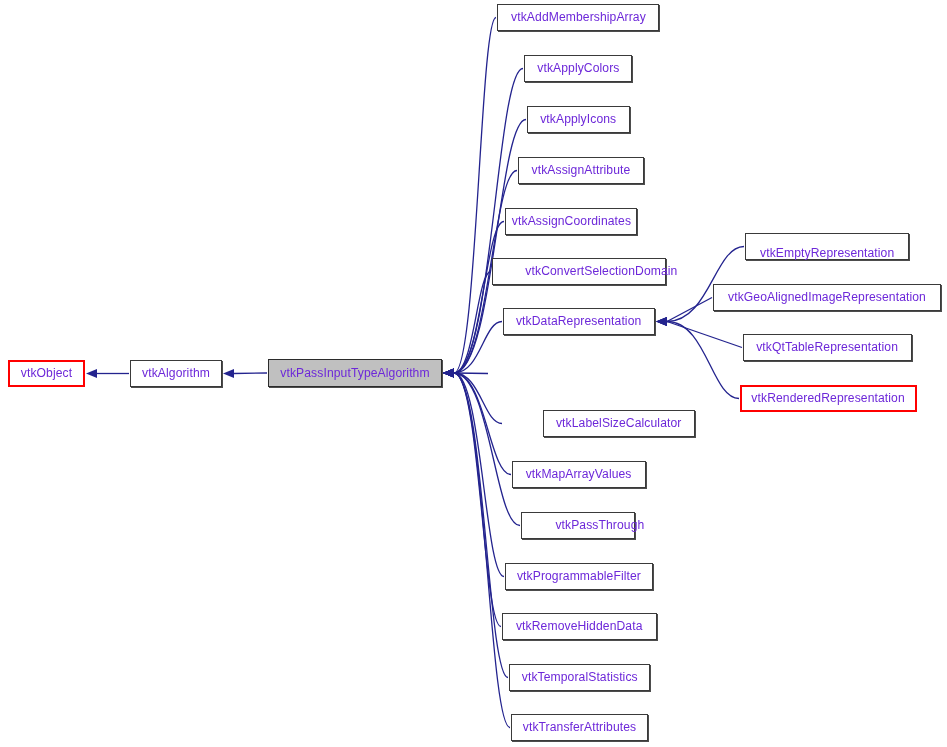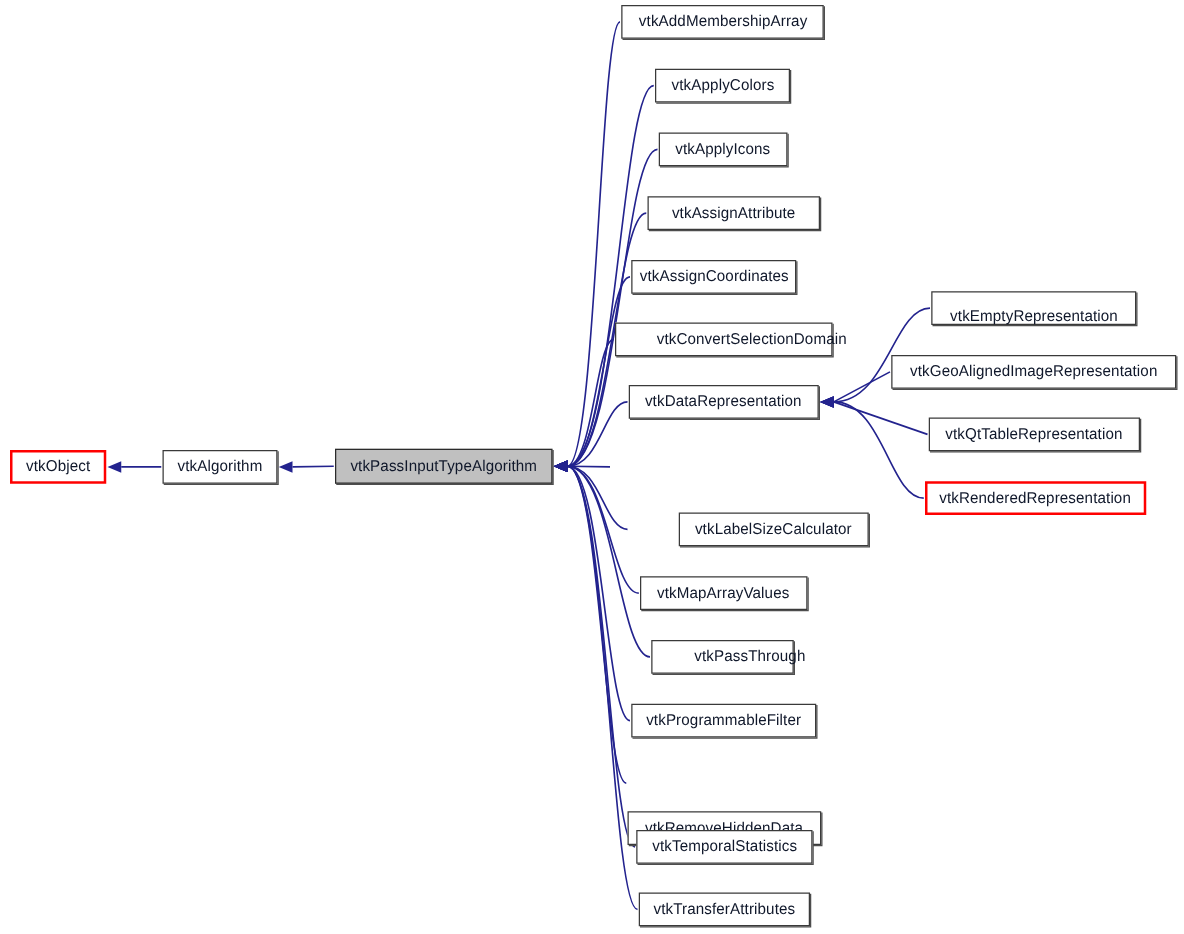--- a/index.html
+++ b/index.html
@@ -32,21 +32,21 @@
   .node {
     position: absolute;
     box-sizing: border-box;
     background: #ffffff;
     border: 1px solid #3a3a3a;
     display: flex;
     align-items: center;
     justify-content: center;
     white-space: nowrap;
     font-size: 12.5px;
-    color: #0f172a;
+    color: #6d28d9;
     letter-spacing: 0.1px;
     line-height: 1;
     box-shadow: 1px 1px 0 0 #4d4d4d;
   }
   .node.highlight {
     background: #c0c0c0;
     border-color: #2b2b2b;
   }
   .node.current {
     border: 2px solid #ff0000;
@@ -119,21 +119,21 @@
     </div>
     <div class="node" style="left: 497px; top: 4px; width: 162px; height: 27px;">
       <span class="node-label">vtkAddMembershipArray</span>
     </div>
     <div class="node" style="left: 524px; top: 55px; width: 108px; height: 27px;">
       <span class="node-label">vtkApplyColors</span>
     </div>
     <div class="node" style="left: 527px; top: 106px; width: 103px; height: 27px;">
       <span class="node-label">vtkApplyIcons</span>
     </div>
-    <div class="node" style="left: 518px; top: 157px; width: 138px; height: 27px;">
+    <div class="node" style="left: 518px; top: 157px; width: 126px; height: 27px;">
       <span class="node-label">vtkAssignAttribute</span>
     </div>
     <div class="node" style="left: 505px; top: 208px; width: 132px; height: 27px;">
       <span class="node-label">vtkAssignCoordinates</span>
     </div>
     <div class="node" style="left: 492px; top: 258px; width: 174px; height: 27px; padding-left: 44px;">
       <span class="node-label">vtkConvertSelectionDomain</span>
     </div>
     <div class="node" style="left: 503px; top: 308px; width: 152px; height: 27px;">
       <span class="node-label">vtkDataRepresentation</span>
@@ -143,21 +143,21 @@
     </div>
     <div class="node" style="left: 512px; top: 461px; width: 134px; height: 27px;">
       <span class="node-label">vtkMapArrayValues</span>
     </div>
     <div class="node" style="left: 521px; top: 512px; width: 114px; height: 27px; padding-left: 44px;">
       <span class="node-label">vtkPassThrough</span>
     </div>
     <div class="node" style="left: 505px; top: 563px; width: 148px; height: 27px;">
       <span class="node-label">vtkProgrammableFilter</span>
     </div>
-    <div class="node" style="left: 502px; top: 613px; width: 155px; height: 27px; margin-top: 36px;">
+    <div class="node" style="left: 502px; top: 613px; width: 155px; height: 27px;">
       <span class="node-label">vtkRemoveHiddenData</span>
     </div>
     <div class="node" style="left: 509px; top: 664px; width: 141px; height: 27px;">
       <span class="node-label">vtkTemporalStatistics</span>
     </div>
     <div class="node" style="left: 511px; top: 714px; width: 137px; height: 27px;">
       <span class="node-label">vtkTransferAttributes</span>
     </div>
     <div class="node" style="left: 745px; top: 233px; width: 164px; height: 27px; align-items: flex-end;">
       <span class="node-label">vtkEmptyRepresentation</span>

